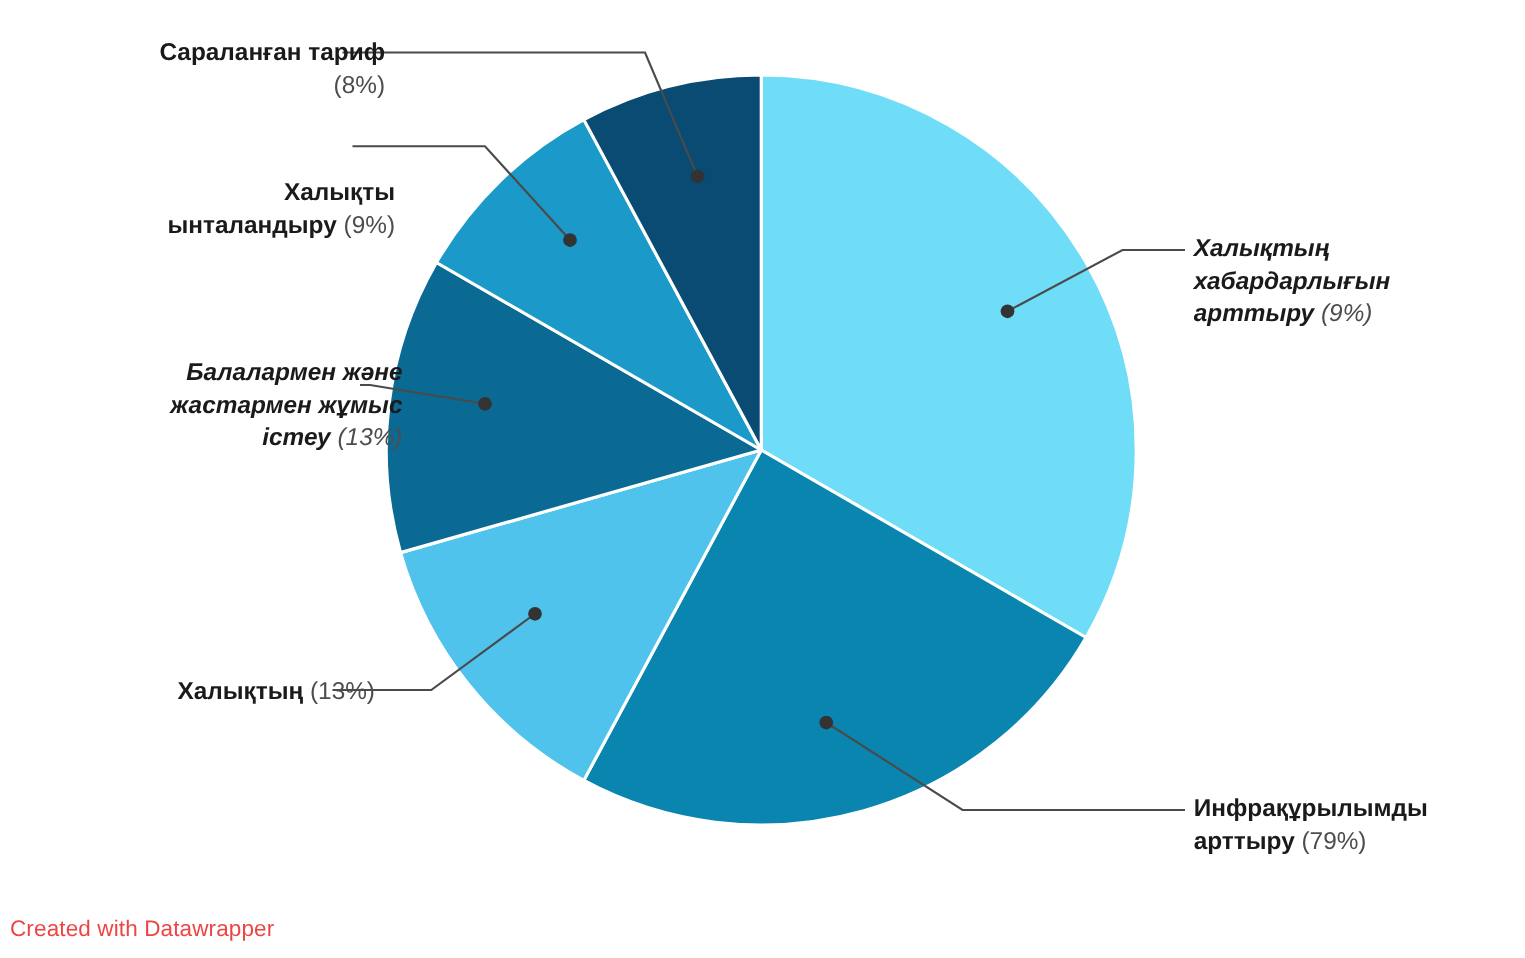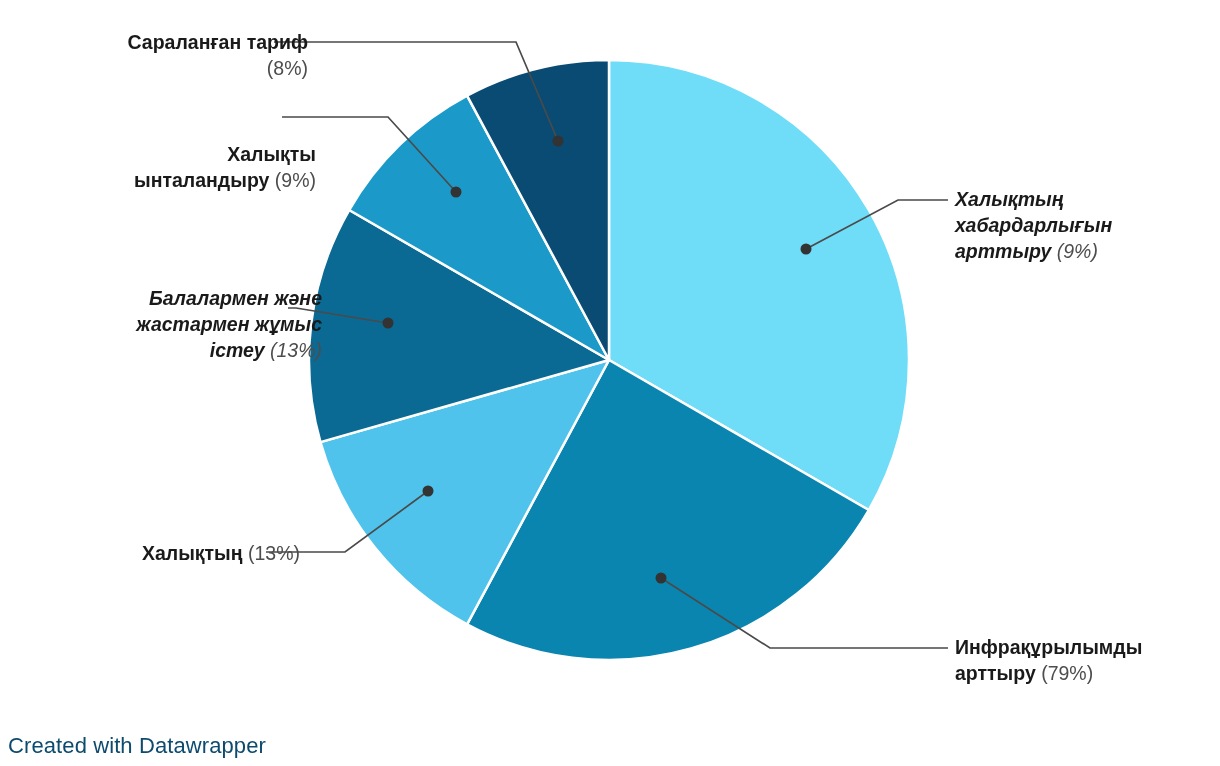--- a/index.html
+++ b/index.html
@@ -50,22 +50,22 @@
   .pie-label .pct {
     font-weight: normal;
     color: #4d4d4d;
   }
   .label-right { text-align: left; }
   .label-left { text-align: right; padding-left: 40px; }
   .footer-note {
     position: absolute;
     left: 8px;
     top: 733px;
-    font-size: 22px;
-    color: #0c4a6e;
+    font-size: 18px;
+    color: #ef4444;
     letter-spacing: 0.1px;
   }
 </style>
 </head>
 <body>
 
 <div id="chart-root">
   <svg class="pie-svg" viewBox="0 0 1220 766">
     <g id="slices-group">
         <path d="M 609 360 L 609.00 60.00 A 300 300 0 0 1 868.81 510.00 Z" fill="#6FDCF8" class="slice"></path>

